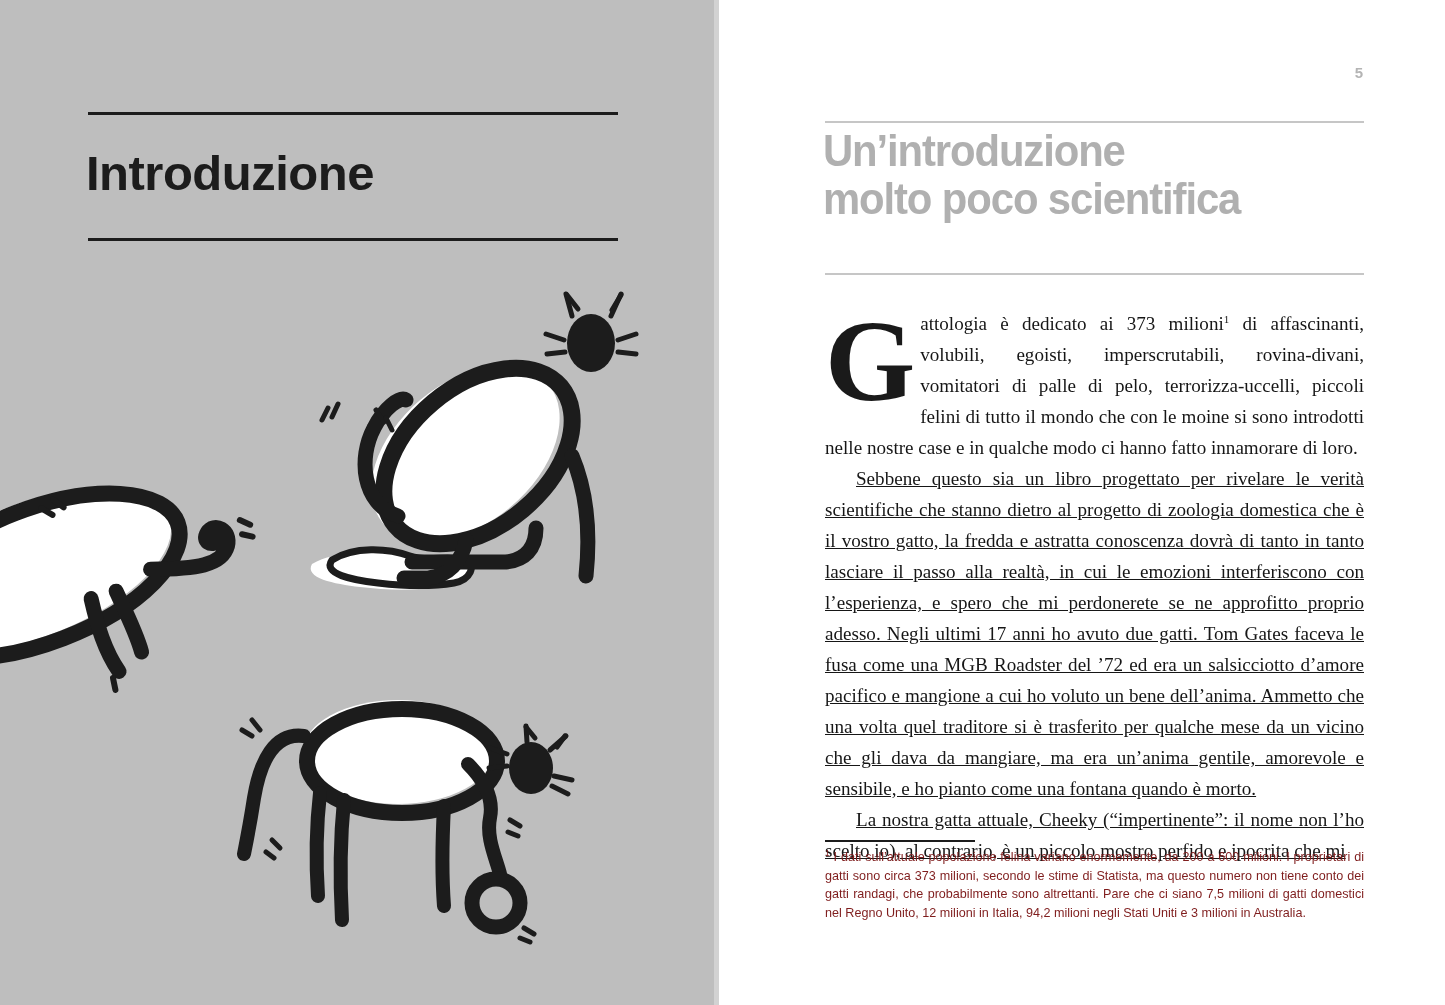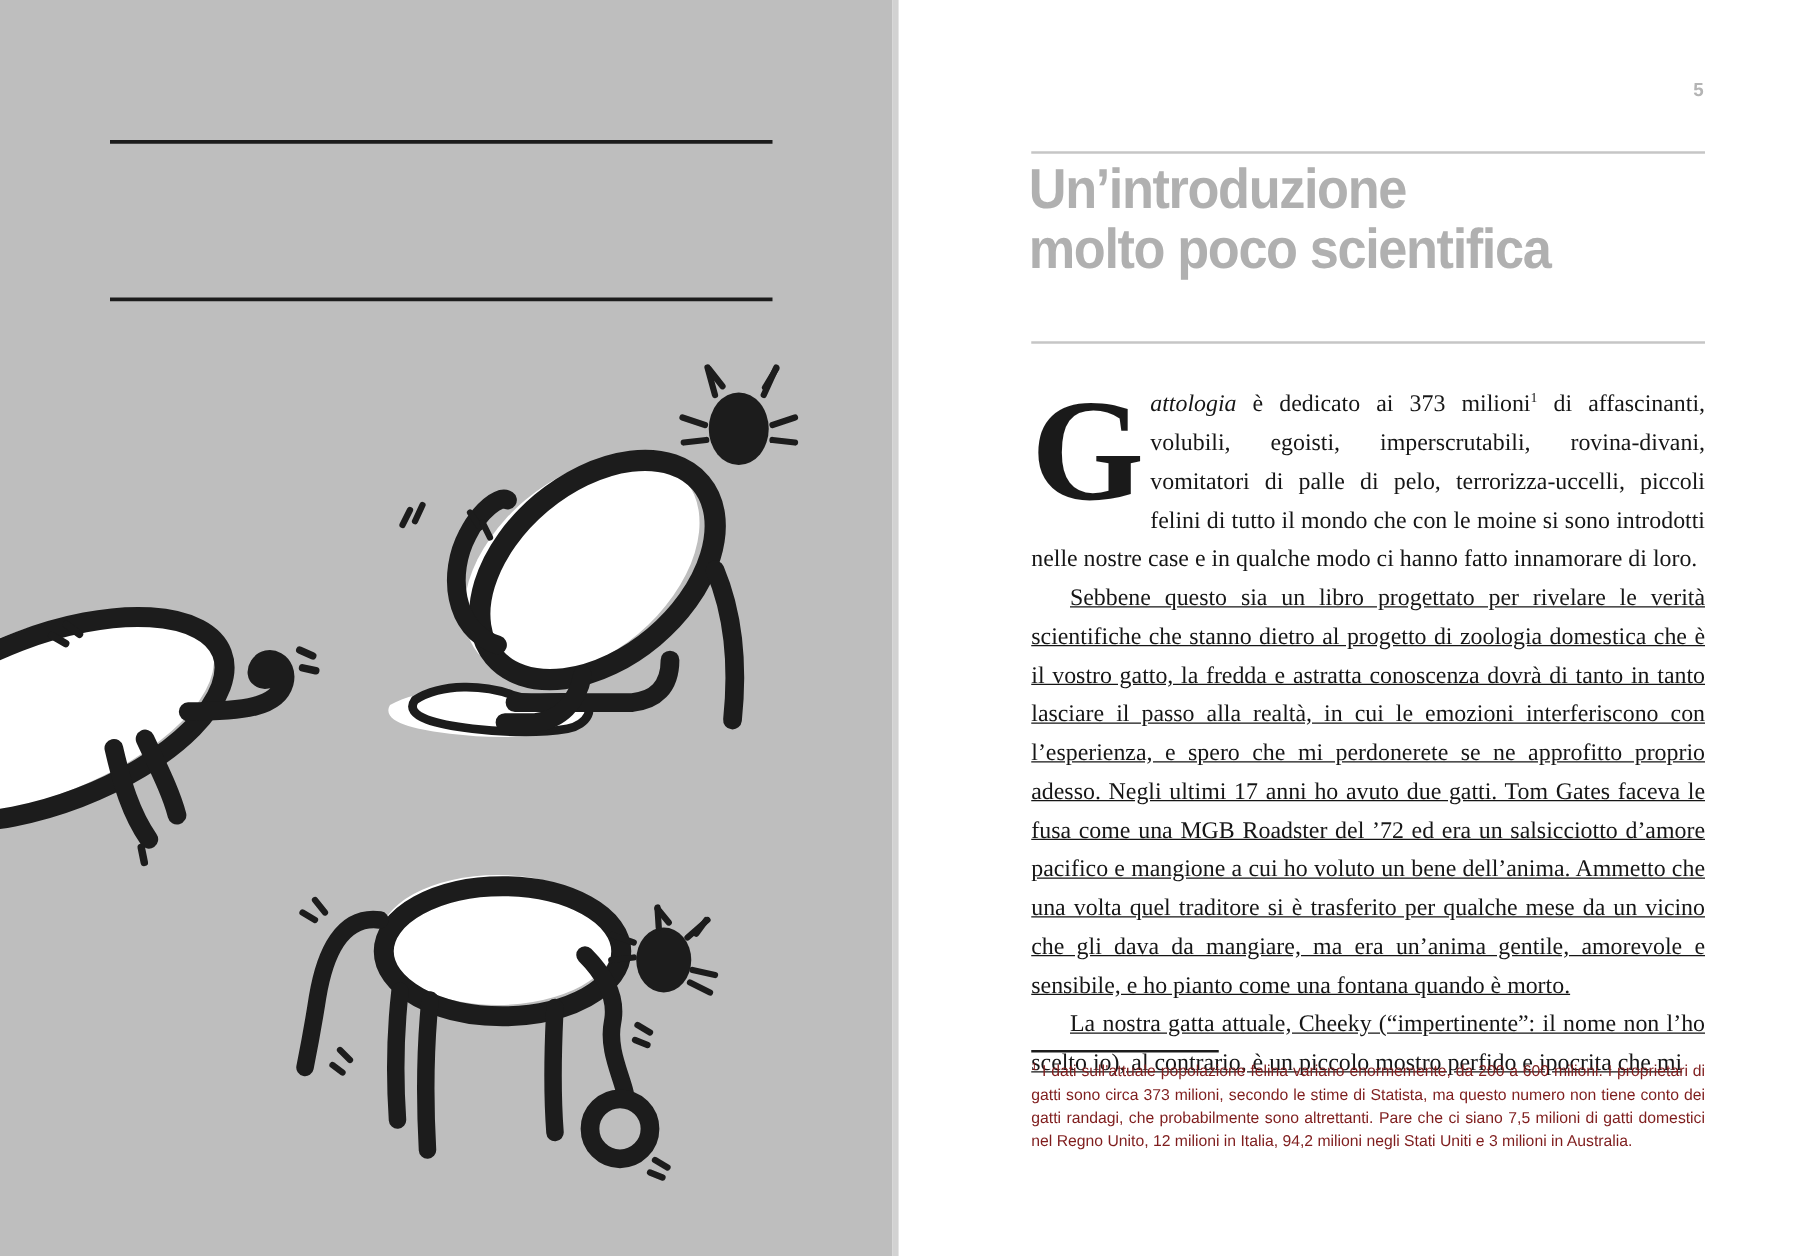--- a/index.html
+++ b/index.html
@@ -132,21 +132,21 @@
 
   #dropcap {
     float: left;
     font-family: "Liberation Serif", serif;
     font-weight: bold;
     font-size: 116px;
     line-height: 0.80;
     margin: 7px 5px 0 0;
     color: #1a1a1a;
   }
-  .ital { font-style: italic; }
+  .ital { }
   sup.fn {
     font-size: 11px;
     vertical-align: super;
     line-height: 0;
   }
 
   #footnote-rule {
     position: absolute;
     left: 106px;
     top: 840px;
@@ -172,20 +172,21 @@
   }
 </style>
 </head>
 <body>
 
 <div id="spread">
 
   <div id="left-page">
 
     <div class="rule-black" id="left-rule-top"></div>
+    <div id="left-title">Introduzione</div>
     <div class="rule-black" id="left-rule-bot"></div>
 
     <svg class="cat-svg" id="cat-left" width="430" height="330" viewBox="0 0 430 330">
       <g transform="rotate(-21 215 165)">
         <ellipse cx="150" cy="150" rx="148" ry="67" fill="#ffffff"></ellipse>
         <ellipse cx="156" cy="158" rx="148" ry="67" fill="none" stroke="#1c1c1c" stroke-width="16"></ellipse>
         <path d="M262 192 C305 208 330 214 342 198 C352 184 338 170 328 178 C320 184 326 193 336 190" fill="none" stroke="#1c1c1c" stroke-width="15" stroke-linecap="round"></path>
         <path d="M196 198 C192 226 190 252 196 276" fill="none" stroke="#1c1c1c" stroke-width="15" stroke-linecap="round"></path>
         <path d="M222 200 C224 228 226 248 224 266" fill="none" stroke="#1c1c1c" stroke-width="15" stroke-linecap="round"></path>
         <g stroke="#1c1c1c" stroke-width="6" stroke-linecap="round">

